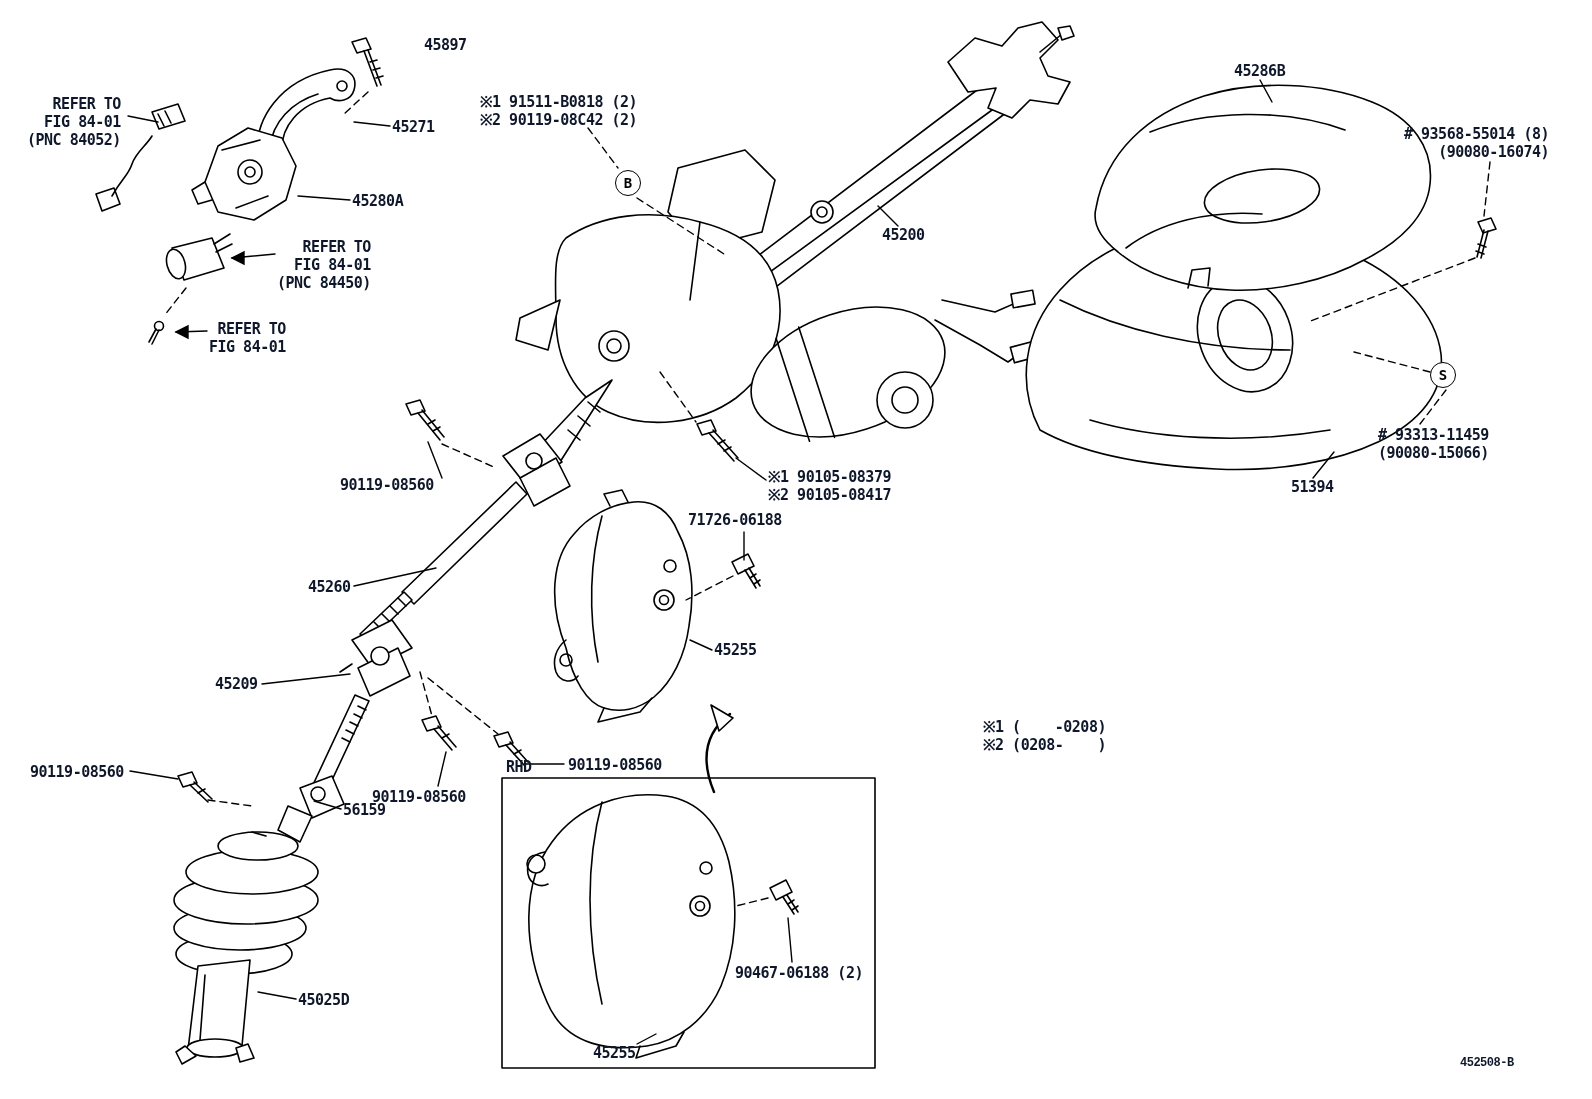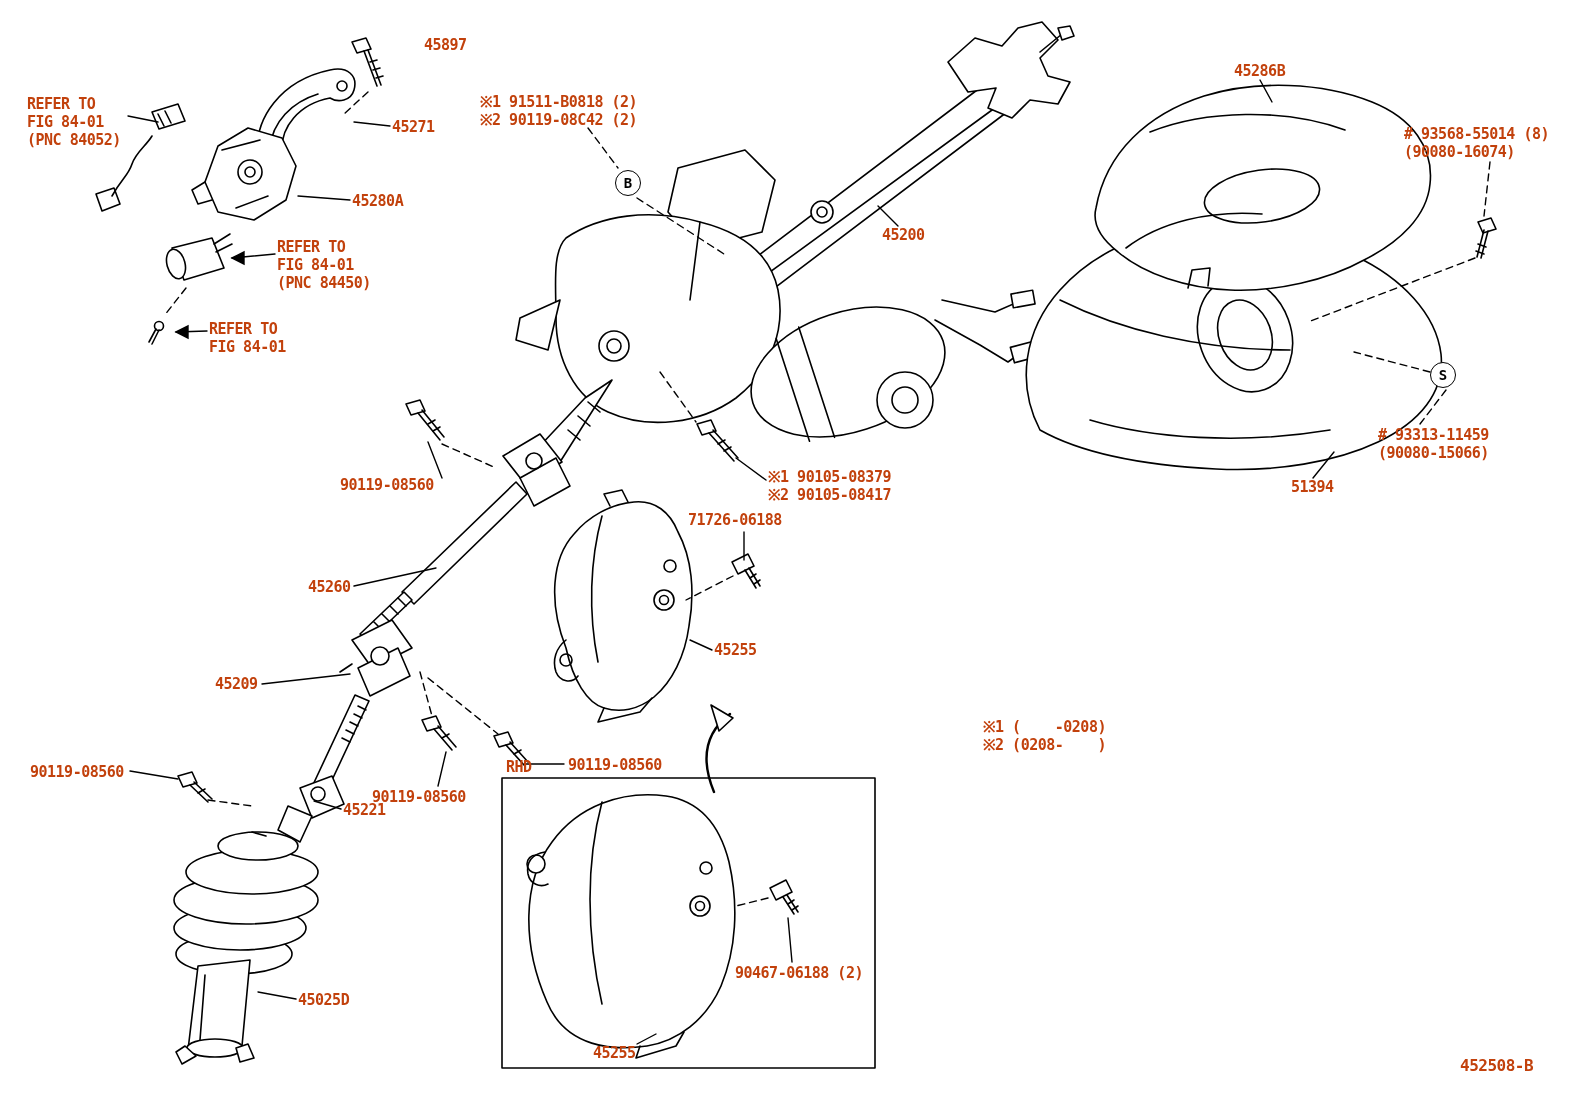--- a/index.html
+++ b/index.html
@@ -1,24 +1,24 @@
 <!DOCTYPE html>
 <html><head>
 <meta charset="utf-8">
 <style>
   html,body{margin:0;padding:0;background:#ffffff;}
   .stage{position:relative;width:1592px;height:1099px;background:#ffffff;overflow:hidden;
          font-family:"DejaVu Sans Mono", monospace;}
   .art{position:absolute;left:0;top:0;}
-  .lbl{position:absolute;white-space:pre-wrap;color:#c2410c;font-weight:bold;
-       font-size:15px;line-height:1.2;letter-spacing:-0.5px;}
+  .lbl{position:absolute;white-space:pre-wrap;color:#0f172a;font-weight:bold;
+       font-size:15px;line-height:1.2;letter-spacing:-0.5px;text-align:right;}
   .callout{position:absolute;width:26px;height:26px;border:1.6px solid #000;border-radius:50%;
            display:flex;align-items:center;justify-content:center;font-weight:bold;font-size:14px;color:#000;
            background:#fff;box-sizing:border-box;}
-  .code{font-size:16px;}
+  .code{font-size:12px;font-family:Liberation Mono, monospace;}
 </style>
 </head>
 <body>
 
 <div class="stage">
 
   <svg class="art" width="1592" height="1099" viewBox="0 0 1592 1099">
 
     <g stroke="#000" stroke-width="1.6" fill="none" stroke-linejoin="round" stroke-linecap="round">
       <polygon points="641,389 1011,109 989,81 619,361" fill="#fff"></polygon>
@@ -271,21 +271,21 @@
   <div class="lbl" style="left:768px;top:468px">※1 90105-08379
 ※2 90105-08417</div>
   <div class="lbl" style="left:688px;top:511px">71726-06188</div>
   <div class="lbl" style="left:308px;top:578px">45260</div>
   <div class="lbl" style="left:714px;top:641px">45255</div>
   <div class="lbl" style="left:215px;top:675px">45209</div>
   <div class="lbl" style="left:568px;top:756px">90119-08560</div>
   <div class="lbl" style="left:506px;top:758px">RHD</div>
   <div class="lbl" style="left:372px;top:788px">90119-08560</div>
   <div class="lbl" style="left:30px;top:763px">90119-08560</div>
-  <div class="lbl" style="left:343px;top:801px">45221</div>
+  <div class="lbl" style="left:343px;top:801px">56159</div>
   <div class="lbl" style="left:983px;top:718px">※1 (    -0208)
 ※2 (0208-    )</div>
   <div class="lbl" style="left:298px;top:991px">45025D</div>
   <div class="lbl" style="left:593px;top:1044px">45255</div>
   <div class="lbl" style="left:735px;top:964px">90467-06188 (2)</div>
   <div class="lbl code" style="left:1460px;top:1056px">452508-B</div>
 
 </div>
 
 </body></html>

